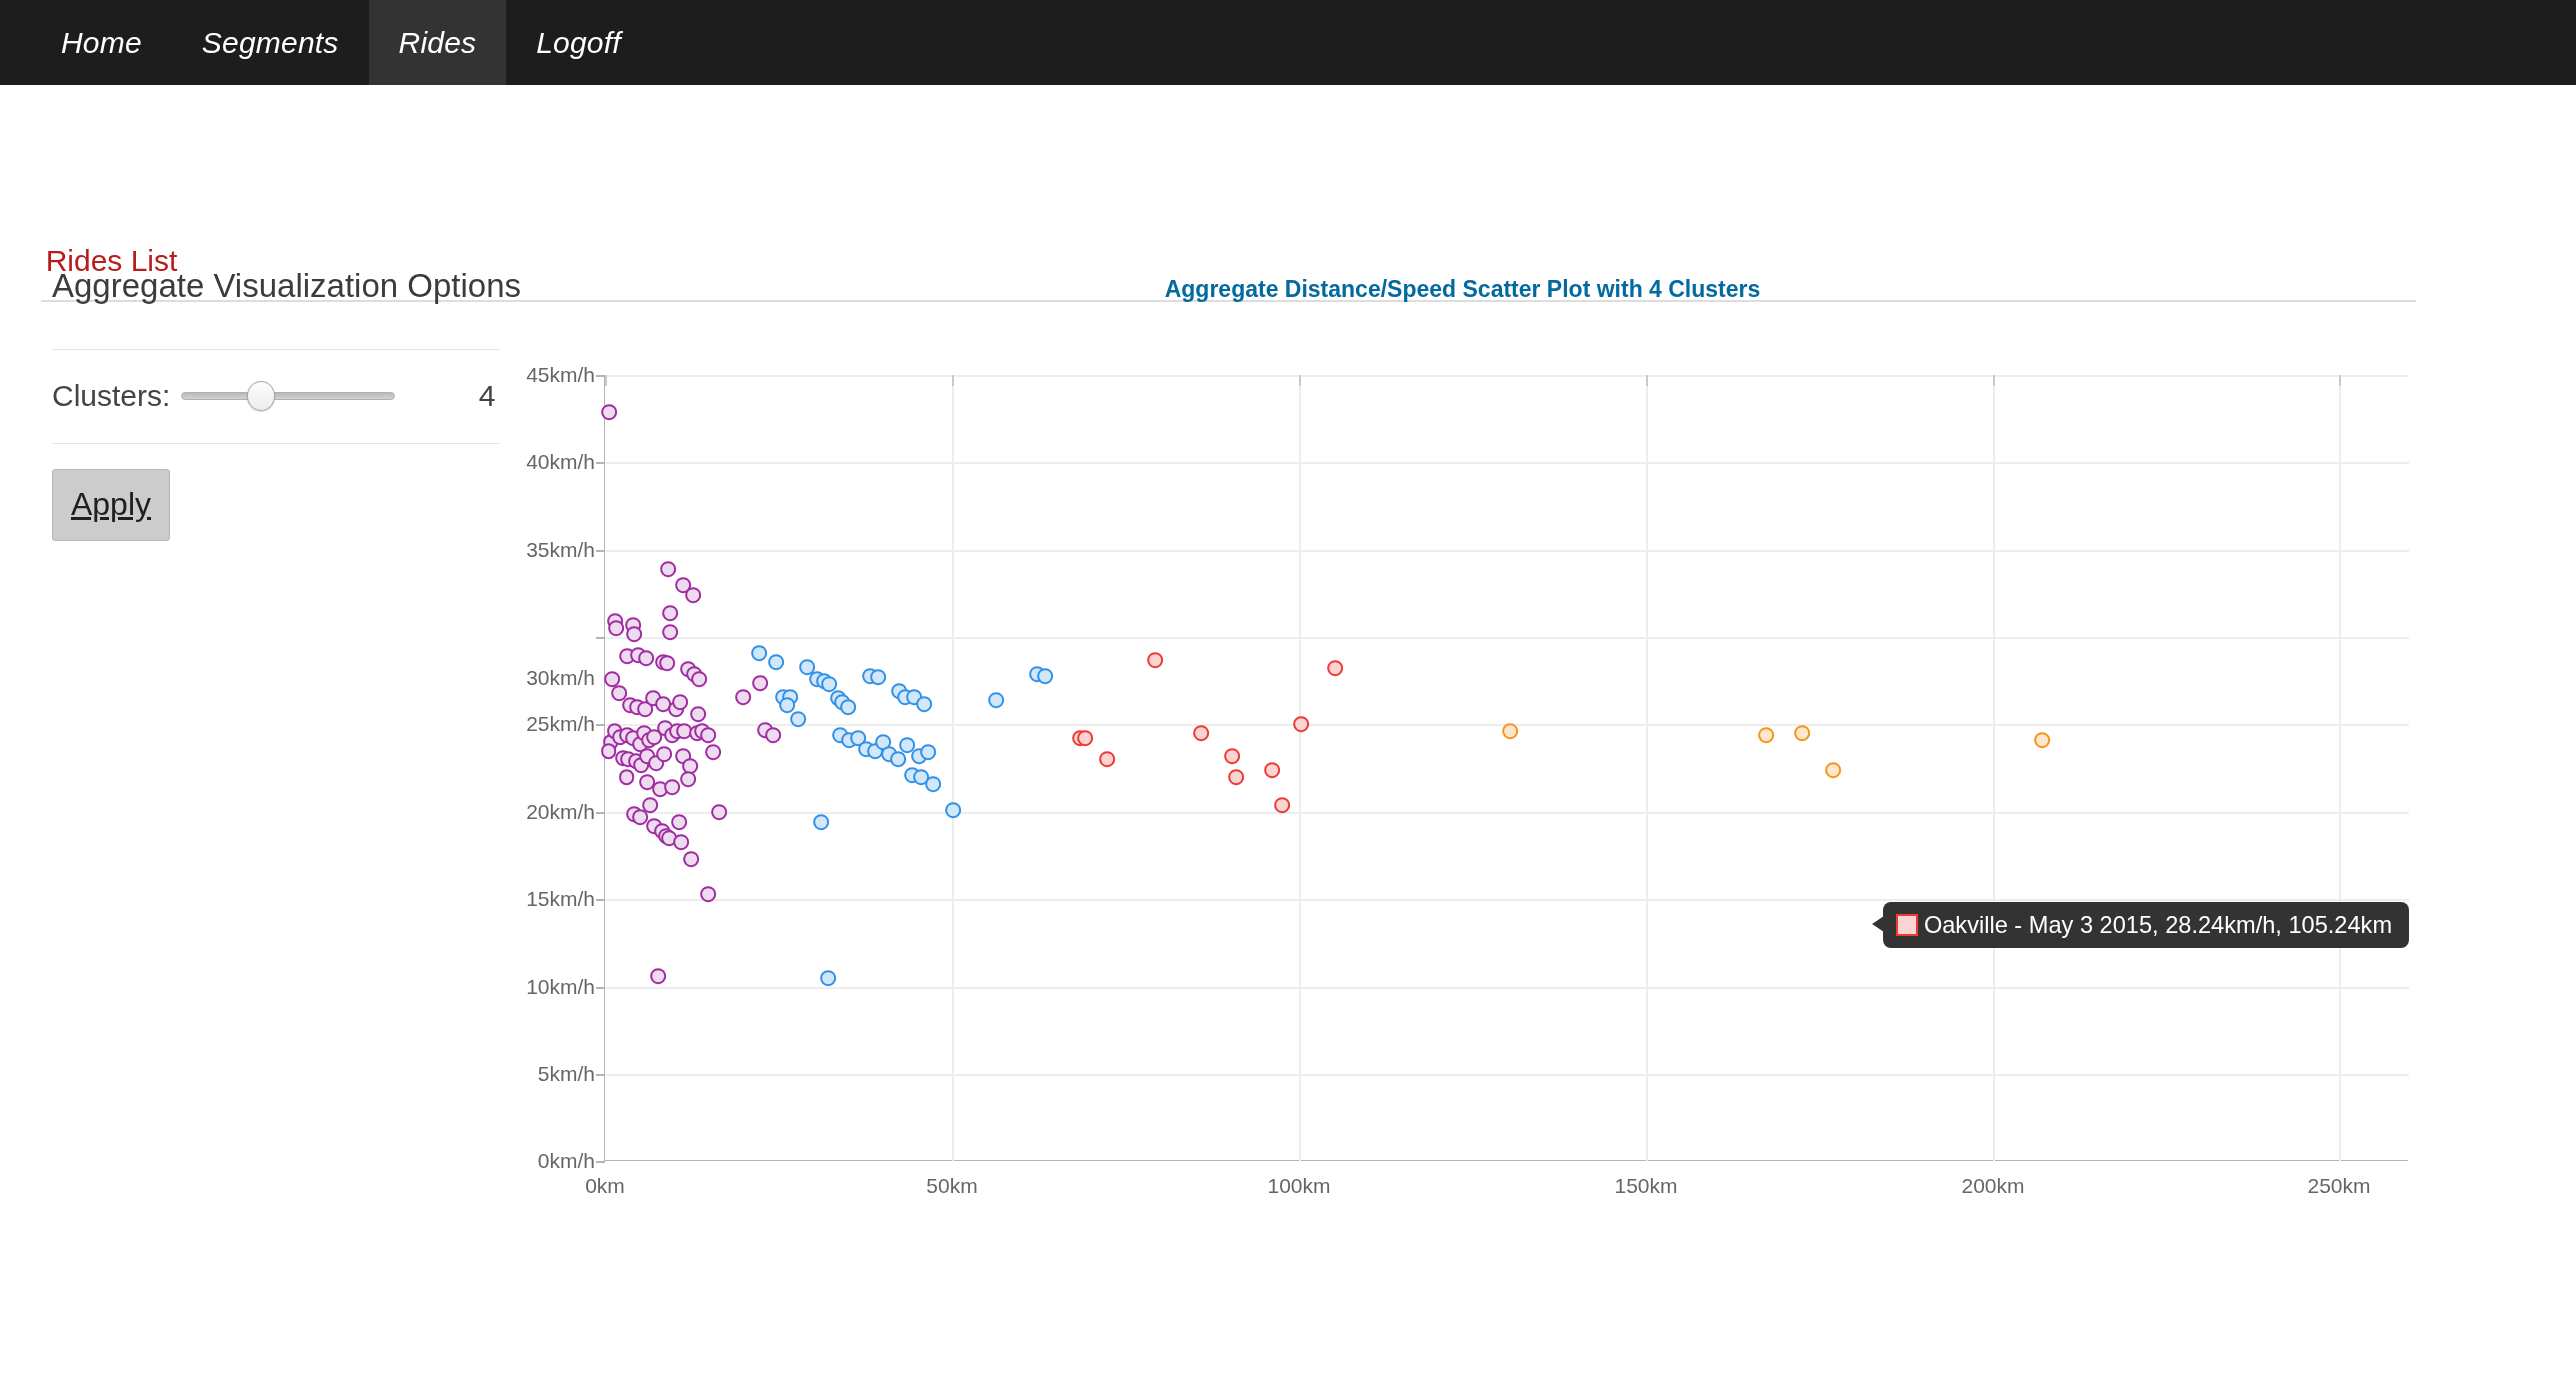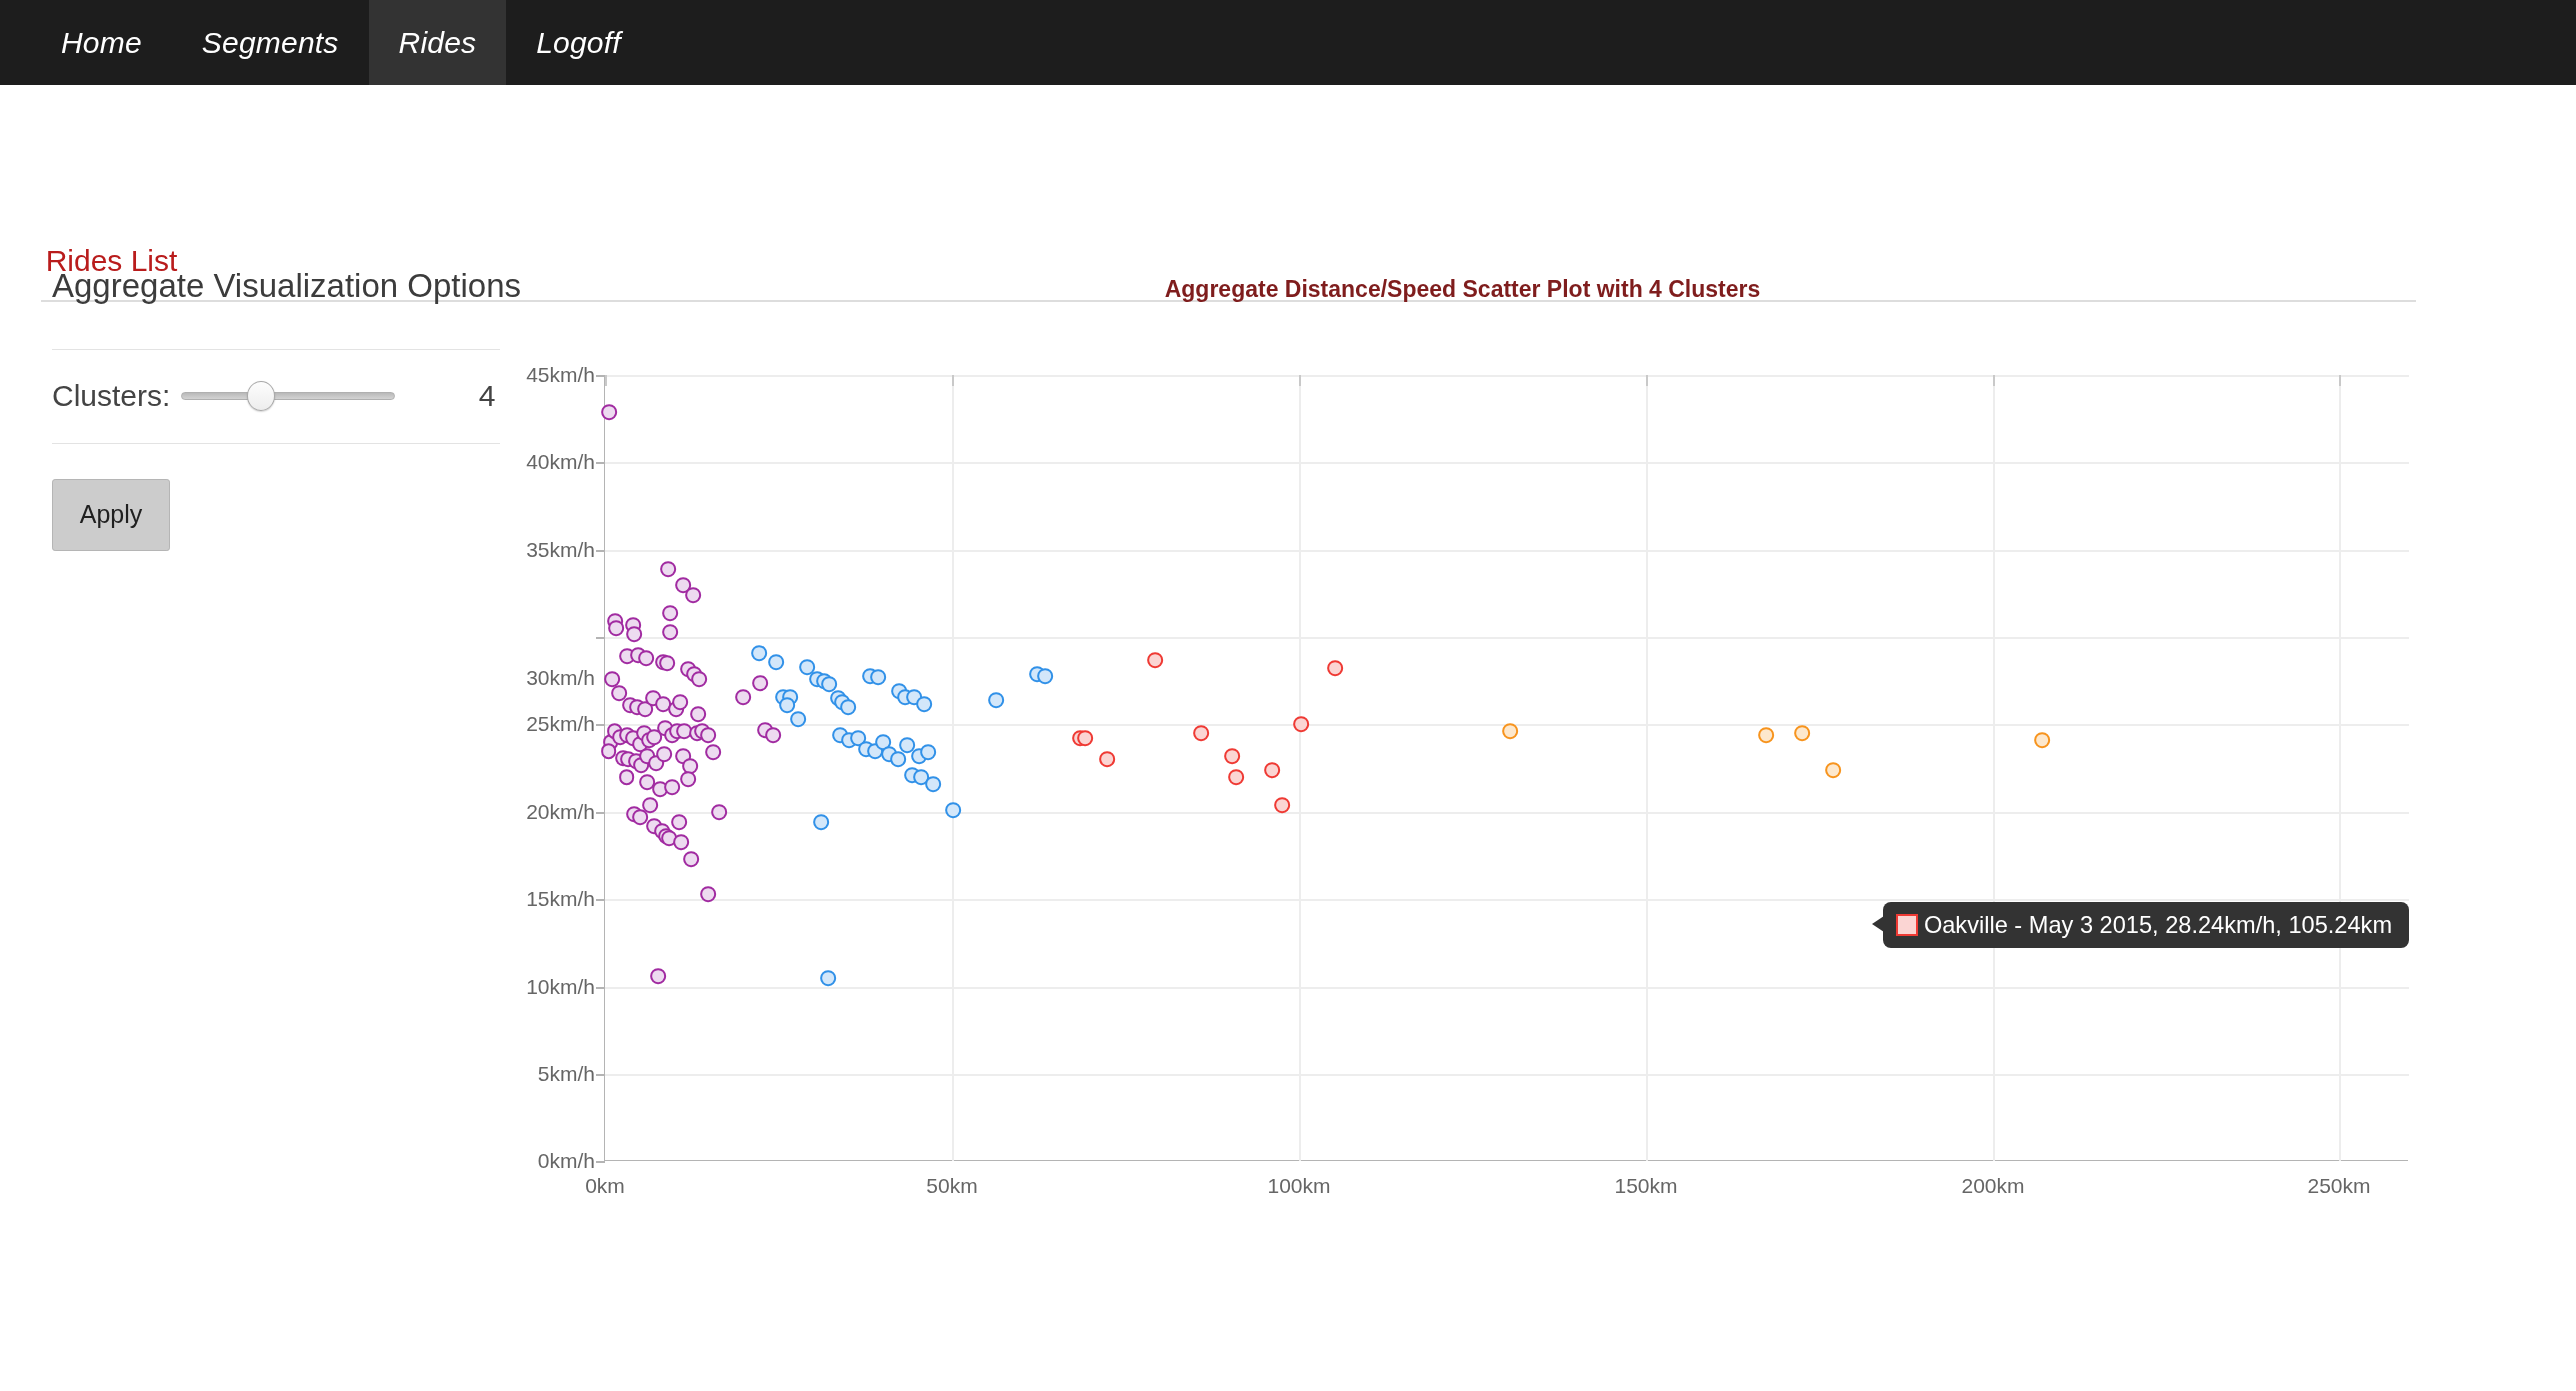--- a/index.html
+++ b/index.html
@@ -97,37 +97,38 @@
     border-radius: 50%;
     background: linear-gradient(#fdfdfd, #ededed);
     border: 0.8px solid #a8a8a8;
     box-shadow: 0 0.8px 1.6px rgba(0,0,0,.2);
   }
   #cluster-value {
     font-size: 30px; color: #444444;
     margin-left: auto; padding-right: 4.7px;
   }
   #apply-button {
-    margin-top: 35px;
+    margin-top: 25px;
     width: 118px; height: 72px;
-    font-size: 25px;
+    font-size: 32px;
     color: #202020;
     background: #cccccc;
     border: 0.8px solid #b5b5b5;
     border-radius: 3.1px;
     cursor: pointer;
     font-family: "Liberation Sans", sans-serif;
+    text-decoration: underline;
   }
 
   
   #chart-wrap { position: absolute; left: 519px; top: 259px; width: 2013px; height: 959px; }
   #chart-title {
     position: absolute; left: 0; top: 17.3px; width: 1887px;
     text-align: center;
-    font-size: 23px; font-weight: bold; color: #7f1d1d;
+    font-size: 23px; font-weight: bold; color: #0369a1;
     white-space: nowrap;
   }
   #chart-legend {
     position: absolute; left: 0; top: 69px; width: 1887px;
     display: flex; align-items: center; justify-content: center;
     gap: 22px;
   }
   .legend-entry { display: flex; align-items: center; gap: 11px; }
   .legend-swatch {
     width: 61px; height: 25px;

